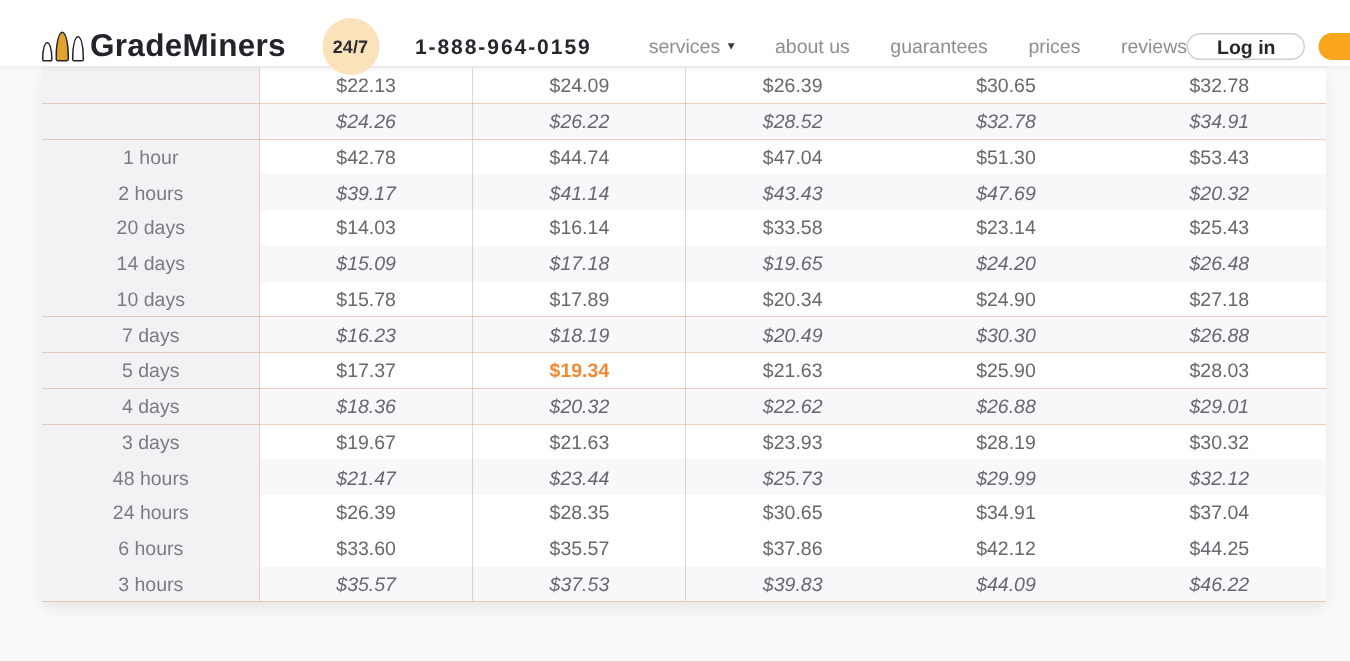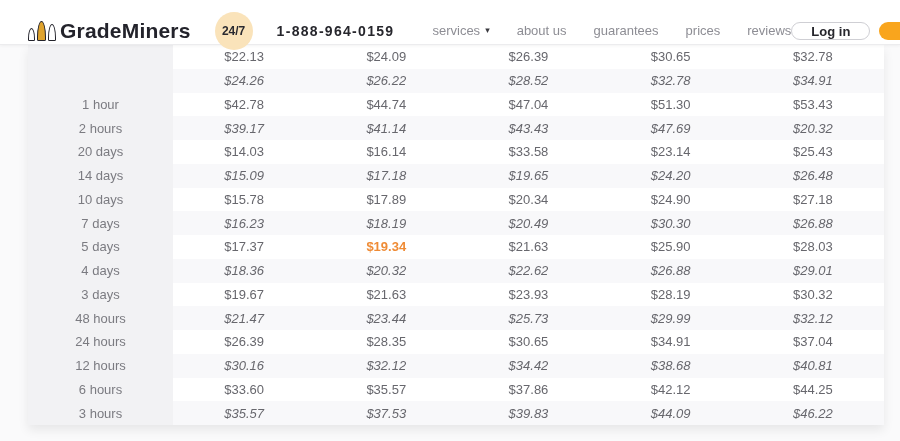--- a/index.html
+++ b/index.html
@@ -263,28 +263,20 @@
             <td class="price-cell">$32.12</td>
           </tr>
           <tr>
     <td class="label-cell">24 hours</td>
   <td class="price-cell">$26.39</td>
             <td class="price-cell">$28.35</td>
             <td class="price-cell">$30.65</td>
             <td class="price-cell">$34.91</td>
             <td class="price-cell">$37.04</td>
           </tr>
-          <tr class="gray">
-    <td class="label-cell">12 hours</td>
-  <td class="price-cell">$30.16</td>
-            <td class="price-cell">$32.12</td>
-            <td class="price-cell">$34.42</td>
-            <td class="price-cell">$38.68</td>
-            <td class="price-cell">$40.81</td>
-          </tr>
           <tr>
     <td class="label-cell">6 hours</td>
   <td class="price-cell">$33.60</td>
             <td class="price-cell">$35.57</td>
             <td class="price-cell">$37.86</td>
             <td class="price-cell">$42.12</td>
             <td class="price-cell">$44.25</td>
           </tr>
           <tr class="gray">
     <td class="label-cell">3 hours</td>

